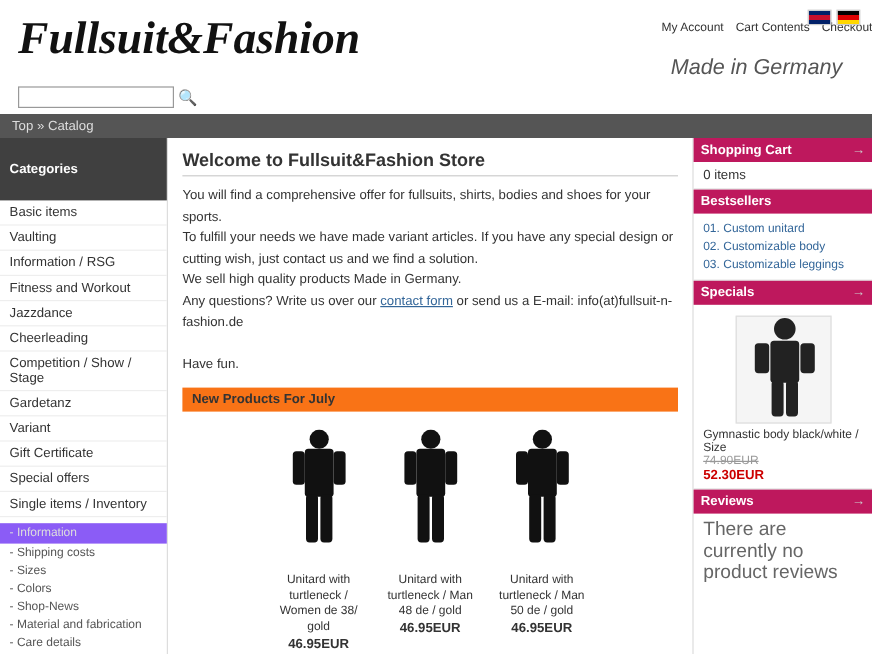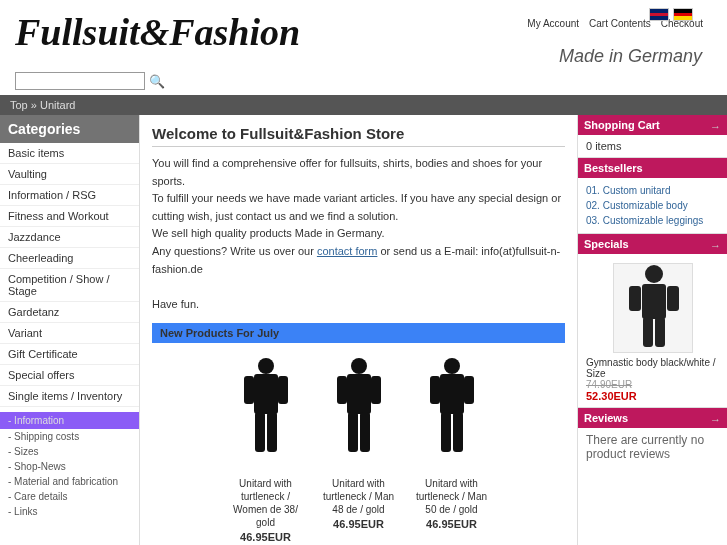--- a/index.html
+++ b/index.html
@@ -5,67 +5,67 @@
     * { margin: 0; padding: 0; box-sizing: border-box; }
     body { font-family: Arial, Helvetica, sans-serif; font-size: 11px; background: #fff; color: #333; width: 727px; }
 
     
     #header { padding: 10px 15px 5px 15px; position: relative; }
     #logo { font-size: 38px; font-style: italic; font-weight: bold; font-family: Georgia, serif; color: #111; }
     #tagline { font-size: 18px; font-style: italic; color: #555; text-align: right; margin-top: -8px; padding-right: 10px; }
     #search-bar { margin-top: 5px; display: flex; align-items: center; gap: 4px; }
     #search-bar input { width: 130px; height: 18px; border: 1px solid #999; padding: 1px 4px; font-size: 11px; }
     #search-bar button { background: none; border: none; cursor: pointer; font-size: 13px; color: #555; }
-    #header-links { position: absolute; top: 18px; right: 24px; font-size: 10px; color: #333; display: flex; gap: 10px; }
+    #header-links { position: absolute; top: 18px; right: 0; font-size: 10px; color: #333; display: flex; gap: 10px; }
     #header-links span { cursor: pointer; color: #333; }
 
     
     #lang-flags { position: absolute; bottom: 8px; right: 10px; display: flex; gap: 4px; }
     .flag { width: 20px; height: 13px; display: inline-block; border: 1px solid #ccc; }
     .flag-uk { background: linear-gradient(180deg, #012169 0%, #012169 33%, #C8102E 33%, #C8102E 66%, #012169 66%); }
     .flag-de { background: linear-gradient(180deg, #000 0%, #000 33%, #D00 33%, #D00 66%, #FFD700 66%); }
 
     
     #nav-bar { background: #555; padding: 4px 10px; font-size: 11px; color: #ddd; }
     #nav-bar a { color: #ddd; text-decoration: none; }
 
     
     #main { display: flex; }
 
     
     #sidebar { width: 140px; min-width: 140px; border-right: 1px solid #ddd; padding: 0; }
-    .sidebar-section-title { background: #737373; color: #fff; padding: 6px 8px; font-size: 14px; font-weight: bold; }
+    .sidebar-section-title { background: #404040; color: #fff; padding: 20px 8px; font-size: 11px; font-weight: bold; }
     .sidebar-item { padding: 4px 8px; border-bottom: 1px solid #eee; font-size: 11px; cursor: pointer; color: #333; }
     .sidebar-divider { background: #8b5cf6; color: #ddd; padding: 3px 8px; font-size: 10px; margin-top: 5px; }
     .sidebar-info-item { padding: 2px 8px; font-size: 10px; color: #555; cursor: pointer; }
 
     
     #content { flex: 1; padding: 10px 12px; }
     #content h2 { font-size: 15px; font-weight: bold; border-bottom: 1px solid #ccc; padding-bottom: 4px; margin-bottom: 8px; color: #333; }
     #welcome-text { font-size: 11px; line-height: 1.6; color: #333; margin-bottom: 10px; }
     #welcome-text a { color: #336699; }
-    .products-section-title { background: #3b82f6; padding: 4px 8px; font-size: 11px; font-weight: bold; margin-bottom: 10px; color: #333; }
+    .products-section-title { background: #f97316; padding: 4px 8px; font-size: 11px; font-weight: bold; margin-bottom: 10px; color: #333; }
     #products-grid { display: flex; gap: 8px; justify-content: center; }
     .product-item { text-align: center; width: 85px; }
     .product-figure { width: 80px; height: 120px; margin: 0 auto; display: flex; align-items: center; justify-content: center; }
     .product-figure svg { width: 60px; height: 110px; }
     .product-title { font-size: 10px; color: #333; margin-top: 4px; line-height: 1.3; }
     .product-price { font-size: 11px; font-weight: bold; color: #333; margin-top: 2px; }
 
     
     #right-sidebar { width: 150px; min-width: 150px; border-left: 1px solid #ddd; padding: 0; }
     .right-section { margin-bottom: 0; }
     .right-section-title { background: #be185d; color: #fff; padding: 4px 6px; font-size: 11px; font-weight: bold; display: flex; justify-content: space-between; }
     .right-section-title span.arrow { color: #ccc; }
     .right-section-body { padding: 5px 8px; font-size: 11px; border-bottom: 1px solid #ddd; }
     .bestsellers-item { padding: 2px 0; font-size: 10px; color: #336699; cursor: pointer; }
     .special-img { width: 80px; height: 90px; margin: 4px auto; display: block; background: #f5f5f5; border: 1px solid #ddd; position: relative; overflow: hidden; }
     .price-old { text-decoration: line-through; color: #999; font-size: 10px; }
     .price-new { color: #c00; font-size: 11px; font-weight: bold; }
-    .reviews-text { font-size: 12px; color: #666; padding: 5px 8px; }
+    .reviews-text { font-size: 16px; color: #666; padding: 5px 8px; }
 
     
     .person-black { fill: #111; }
   </style>
 </head>
 <body>
 
 <div id="header">
   <div id="logo">Fullsuit&amp;Fashion</div>
   <div id="tagline">Made in Germany</div>
@@ -80,21 +80,21 @@
   </div>
   <div id="search-bar">
     <input type="text" style="">
     <button>🔍</button>
   </div>
 </div>
 
 <div id="nav-bar">
   <a>Top</a>
   »
-  <a>Unitard</a>
+  <a>Catalog</a>
 </div>
 
 <div id="main">
 
   <div id="sidebar">
     <div class="sidebar-section-title">Categories</div>
     <div class="sidebar-item">Basic items</div>
     <div class="sidebar-item">Vaulting</div>
     <div class="sidebar-item">Information / RSG</div>
     <div class="sidebar-item">Fitness and Workout</div>
@@ -102,20 +102,21 @@
     <div class="sidebar-item">Cheerleading</div>
     <div class="sidebar-item">Competition / Show / Stage</div>
     <div class="sidebar-item">Gardetanz</div>
     <div class="sidebar-item">Variant</div>
     <div class="sidebar-item">Gift Certificate</div>
     <div class="sidebar-item">Special offers</div>
     <div class="sidebar-item">Single items / Inventory</div>
     <div class="sidebar-divider">- Information</div>
     <div class="sidebar-info-item">- Shipping costs</div>
     <div class="sidebar-info-item">- Sizes</div>
+    <div class="sidebar-info-item">- Colors</div>
     <div class="sidebar-info-item">- Shop-News</div>
     <div class="sidebar-info-item">- Material and fabrication</div>
     <div class="sidebar-info-item">- Care details</div>
     <div class="sidebar-info-item">- Links</div>
   </div>
 
   <div id="content">
     <h2>Welcome to Fullsuit&amp;Fashion Store</h2>
     <div id="welcome-text">
       <p>You will find a comprehensive offer for fullsuits, shirts, bodies and shoes for your sports.</p>

